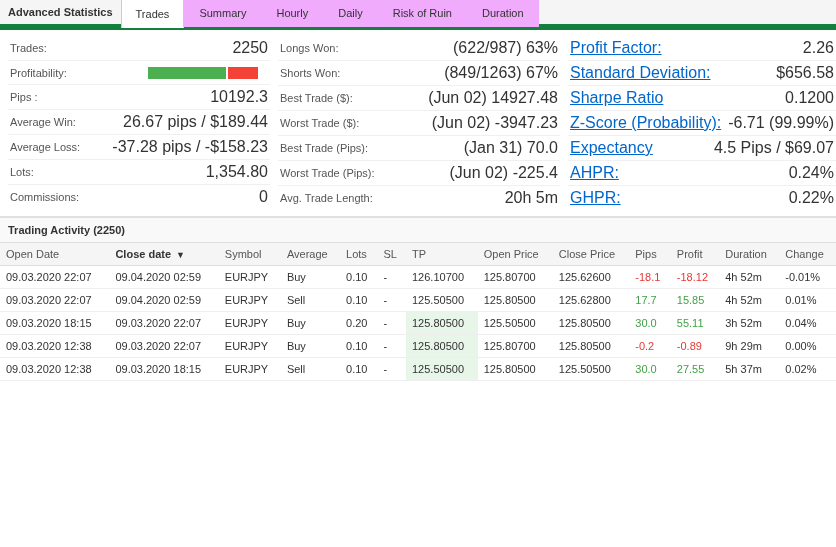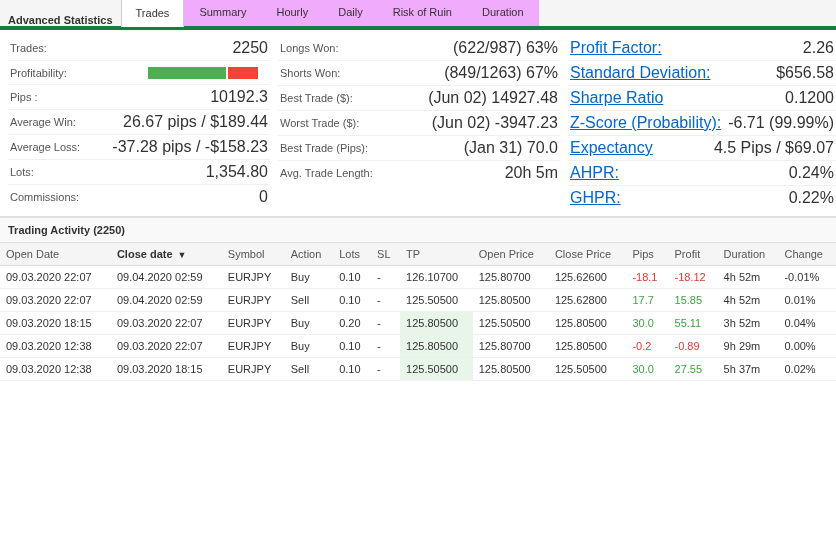--- a/index.html
+++ b/index.html
@@ -1,22 +1,22 @@
 <!DOCTYPE html>
 <html><head>
   <meta charset="utf-8">
   <style>
     * { box-sizing: border-box; margin: 0; padding: 0; }
     body { font-family: Arial, sans-serif; font-size: 11px; background: #fff; color: #333; width: 836px; }
 
     .tabs-bar {
       display: flex;
-      align-items: flex-end;
+      align-items: center;
       background: #f5f5f5;
-      border-bottom: 4px solid #15803d;
+      border-bottom: 6px solid #15803d;
       height: 30px;
     }
     .app-title {
       font-size: 11px;
       font-weight: bold;
       padding: 0 8px;
       color: #333;
       white-space: nowrap;
     }
     .tab {
@@ -168,20 +168,24 @@
     </div>
     <div class="stat-row">
       <span class="stat-label">Worst Trade ($):</span>
       <span class="stat-value">(Jun 02) -3947.23</span>
     </div>
     <div class="stat-row">
       <span class="stat-label">Best Trade (Pips):</span>
       <span class="stat-value">(Jan 31) 70.0</span>
     </div>
     <div class="stat-row">
+      <span class="stat-label">Worst Trade (Pips):</span>
+      <span class="stat-value">(Jun 02) -225.4</span>
+    </div>
+    <div class="stat-row">
       <span class="stat-label">Avg. Trade Length:</span>
       <span class="stat-value">20h 5m</span>
     </div>
   </div>
 
   <div class="stats-col">
     <div class="stat-row">
       <span class="stat-label stat-value link" style="cursor:pointer;color:#0066cc;text-decoration:underline;">Profit Factor:</span>
       <span class="stat-value">2.26</span>
     </div>
@@ -214,21 +218,21 @@
 
 <div class="section-title">Trading Activity (2250)</div>
 
 <div class="table-container">
   <table>
     <thead>
       <tr>
         <th>Open Date</th>
         <th class="sorted">Close date <span class="sort-arrow">▼</span></th>
         <th>Symbol</th>
-        <th>Action</th>
+        <th>Average</th>
         <th>Lots</th>
         <th>SL</th>
         <th>TP</th>
         <th>Open Price</th>
         <th>Close Price</th>
         <th>Pips</th>
         <th>Profit</th>
         <th>Duration</th>
         <th>Change</th>
       </tr>

